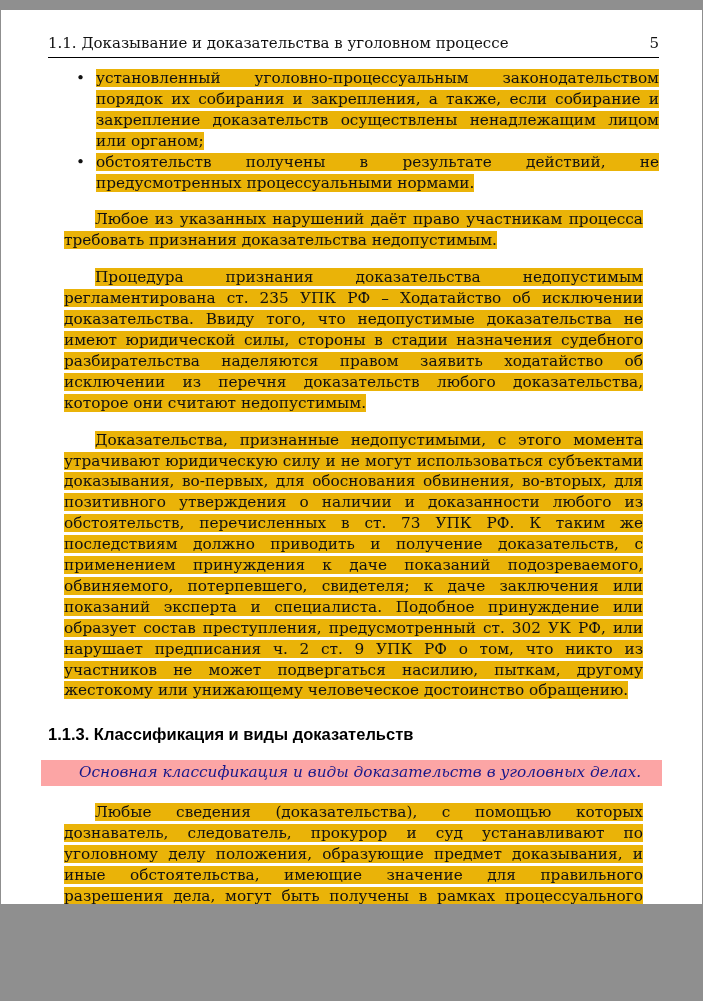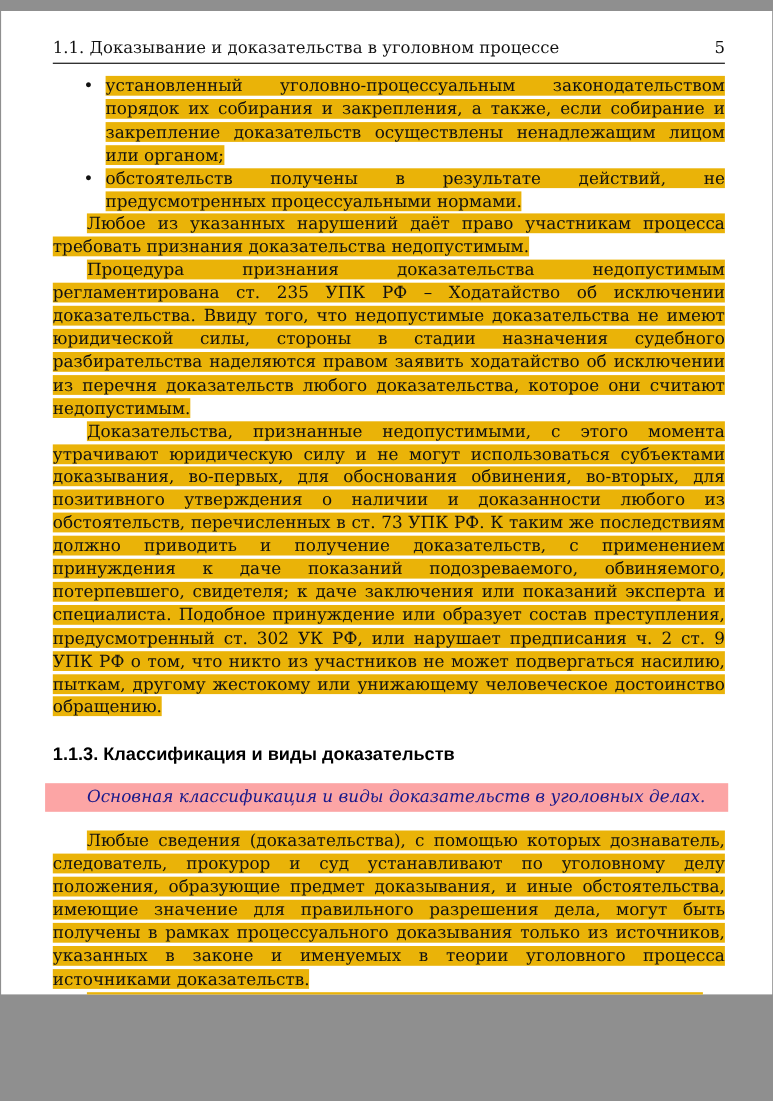--- a/index.html
+++ b/index.html
@@ -29,21 +29,21 @@
     padding-bottom: 5px;
     margin-bottom: 10px;
   }
   .body-text {
     font-size: 15.3px;
     line-height: 20.9px;
     color: #111;
     text-align: justify;
   }
   .hl { background: #eab308; }
-  p.para { margin: 0; text-indent: 31px; }
+  p.para { margin: 16px; text-indent: 31px; }
   ul.top-bullets { list-style: none; margin: 0 0 0 0; padding: 0; }
   ul.top-bullets li { position: relative; padding-left: 48px; margin: 0; }
   ul.top-bullets li .bullet {
     position: absolute; left: 28px; top: 0;
     background: transparent;
   }
   h2.sub-heading {
     font-family: "Liberation Sans", sans-serif;
     font-size: 16.5px;
     font-weight: bold;

